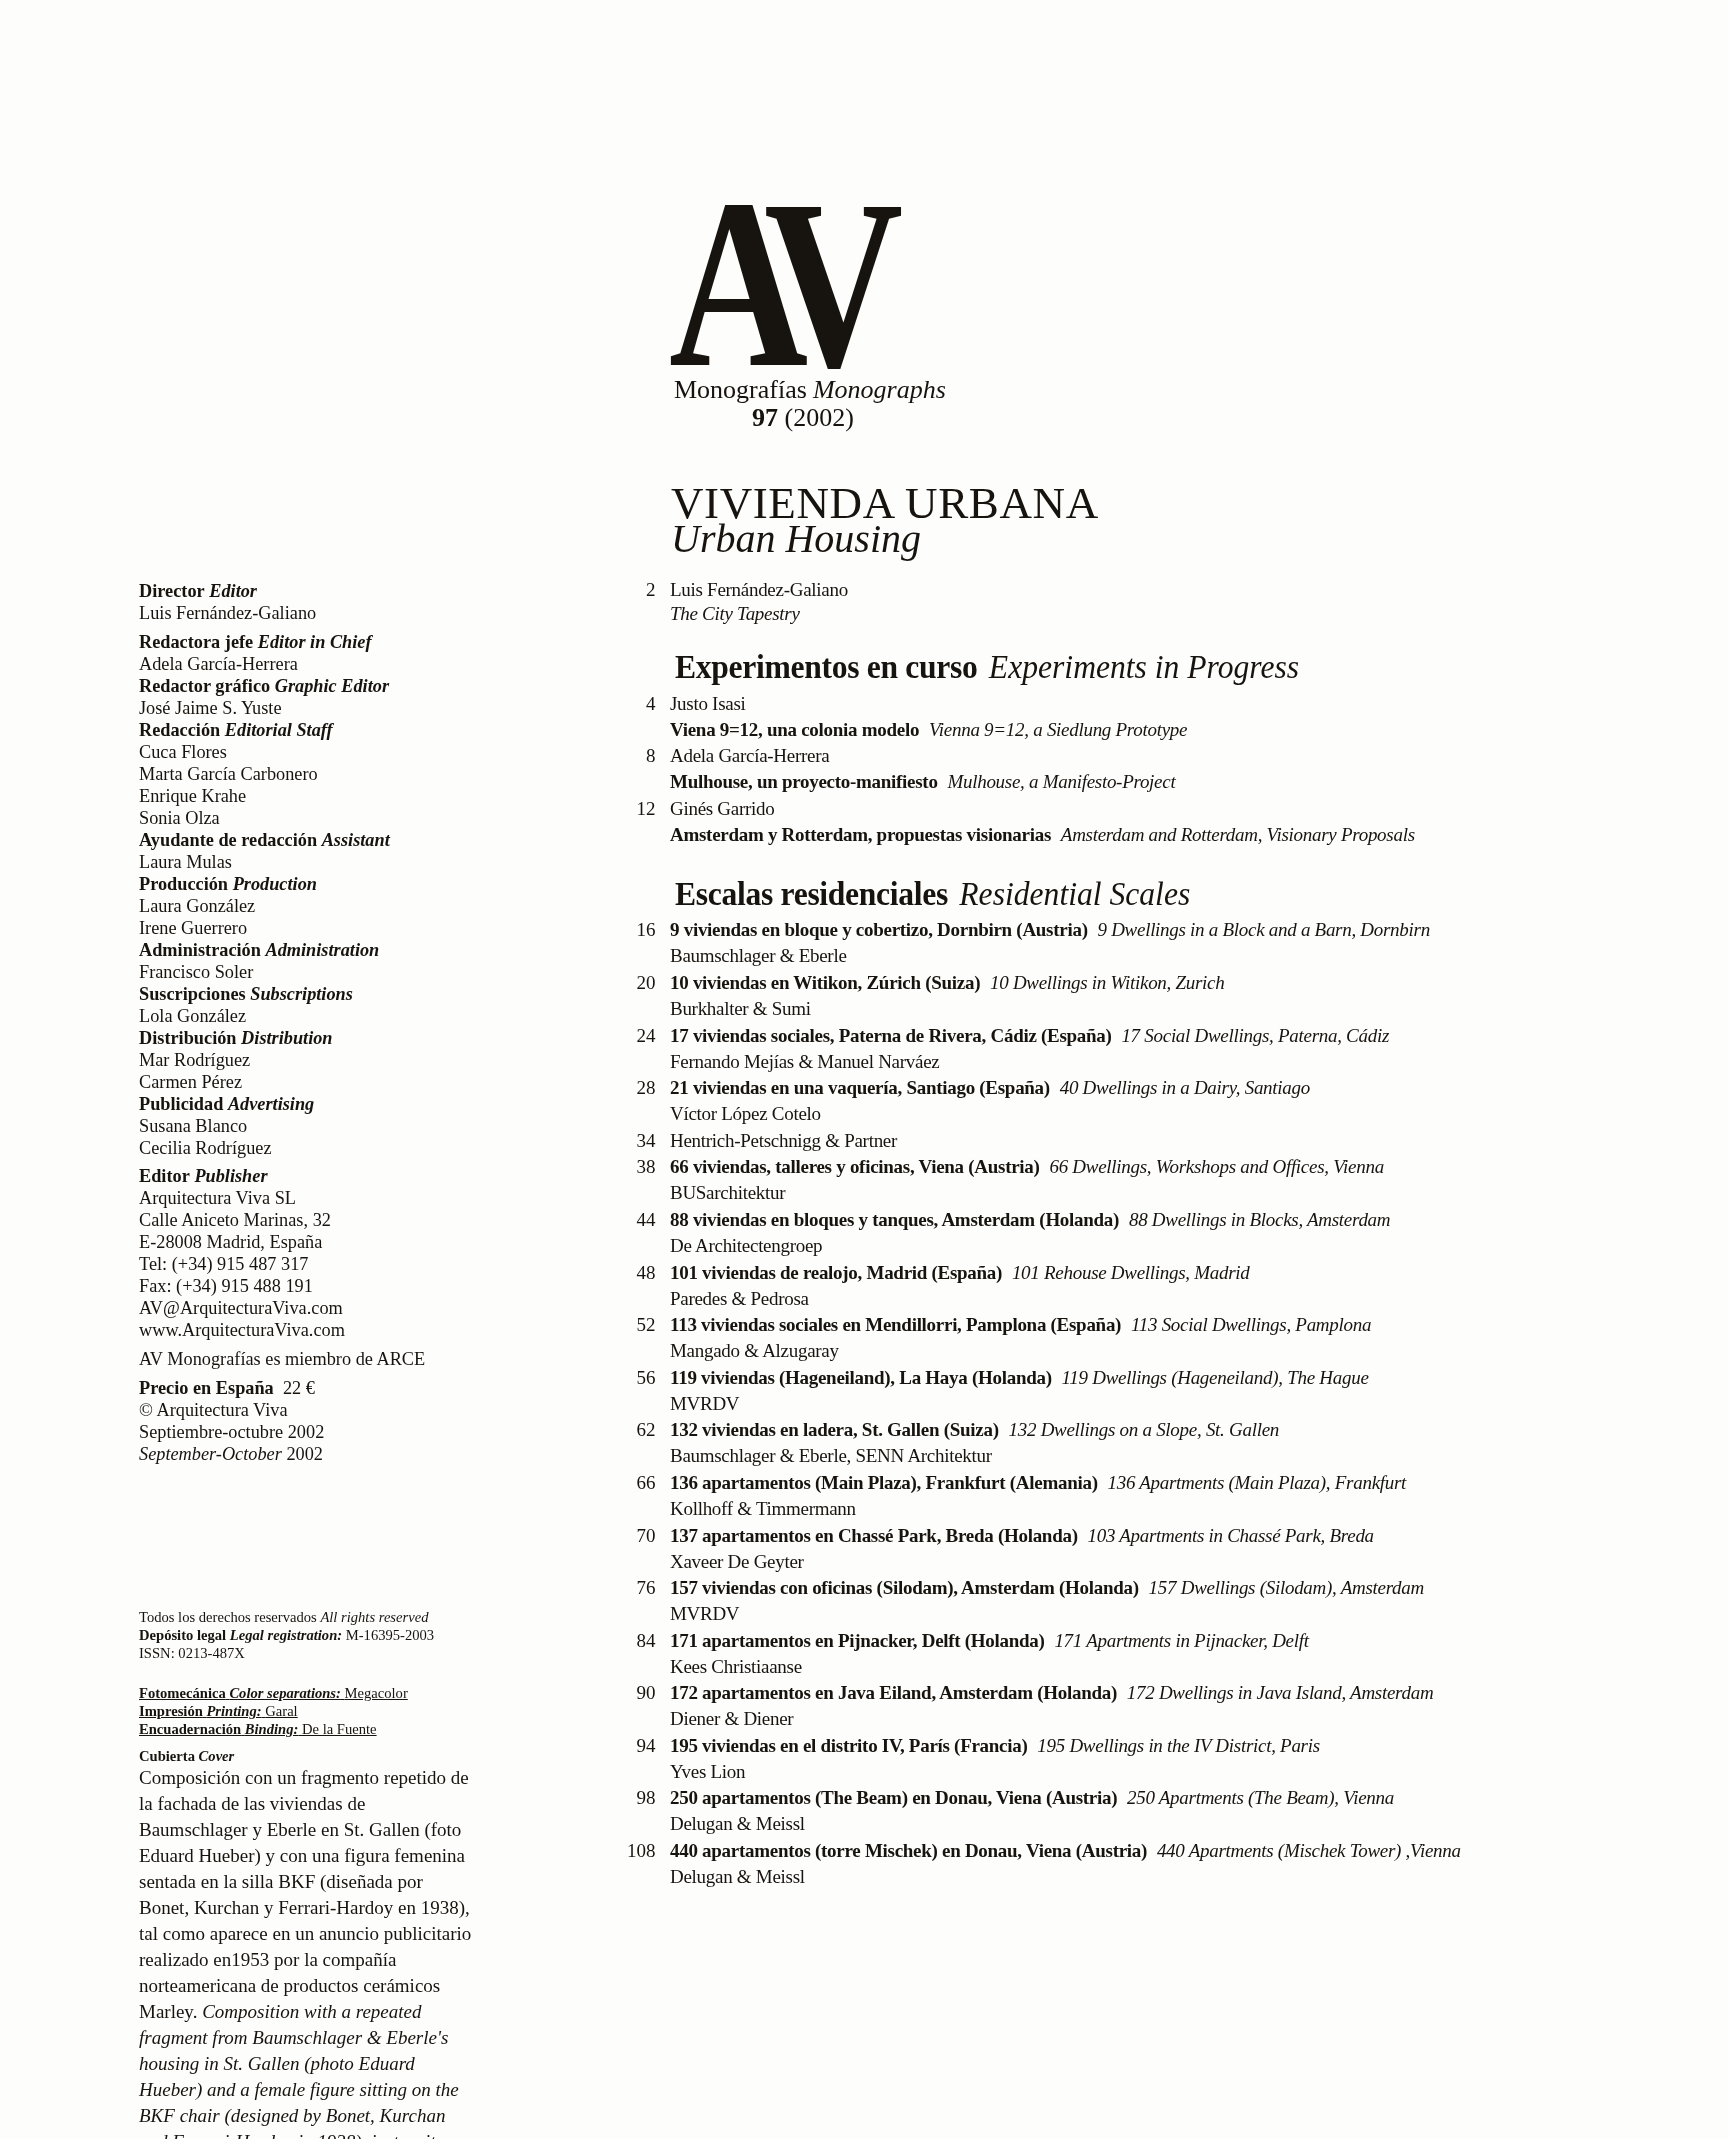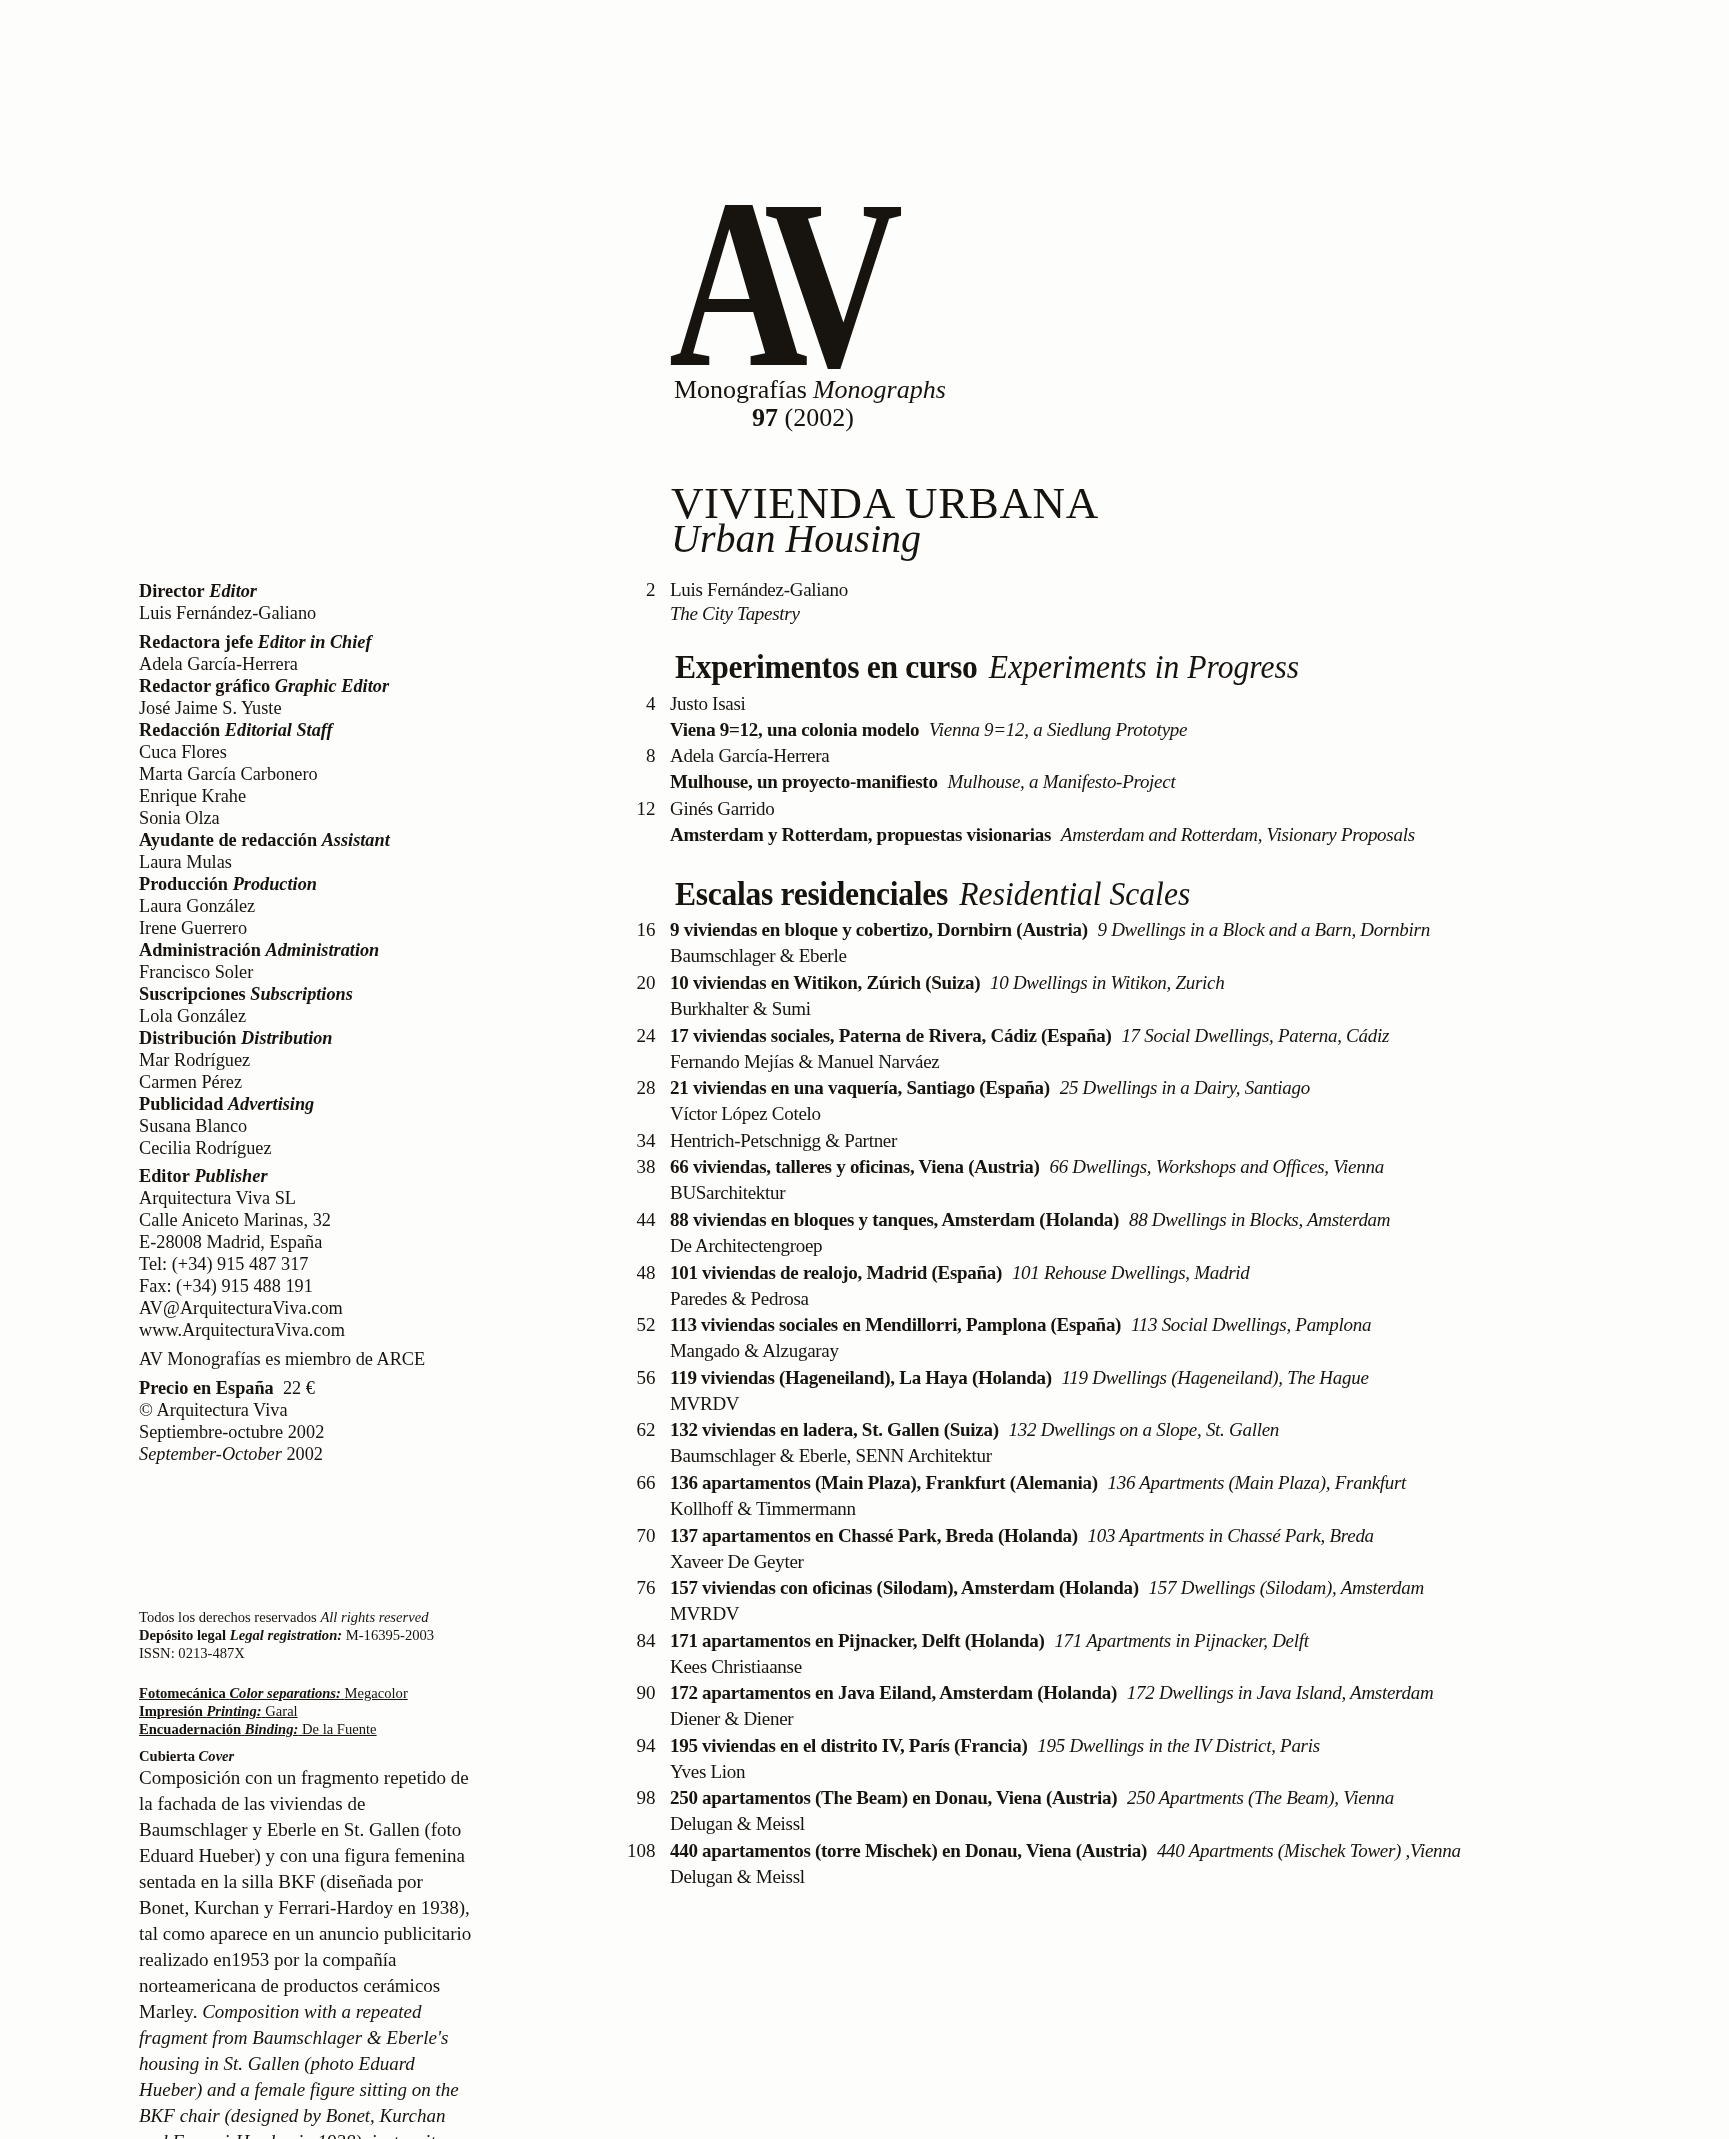--- a/index.html
+++ b/index.html
@@ -250,21 +250,21 @@
         <div class="num">24</div>
         <div class="body">
           <div class="l"><span class="b t-es">17 viviendas sociales, Paterna de Rivera, Cádiz (España)</span><span class="i">17 Social Dwellings, Paterna, Cádiz</span></div>
           <div class="l">Fernando Mejías &amp; Manuel Narváez</div>
         </div>
       </div>
 
       <div class="entry">
         <div class="num">28</div>
         <div class="body">
-          <div class="l"><span class="b t-es">21 viviendas en una vaquería, Santiago (España)</span><span class="i">25 Dwellings in a Dairy, Santiago</span></div>
+          <div class="l"><span class="b t-es">21 viviendas en una vaquería, Santiago (España)</span><span class="i">40 Dwellings in a Dairy, Santiago</span></div>
           <div class="l">Víctor López Cotelo</div>
         </div>
       </div>
 
       <div class="entry">
         <div class="num">34</div>
         <div class="body">
           <div class="l">Hentrich-Petschnigg &amp; Partner</div>
         </div>
       </div>

